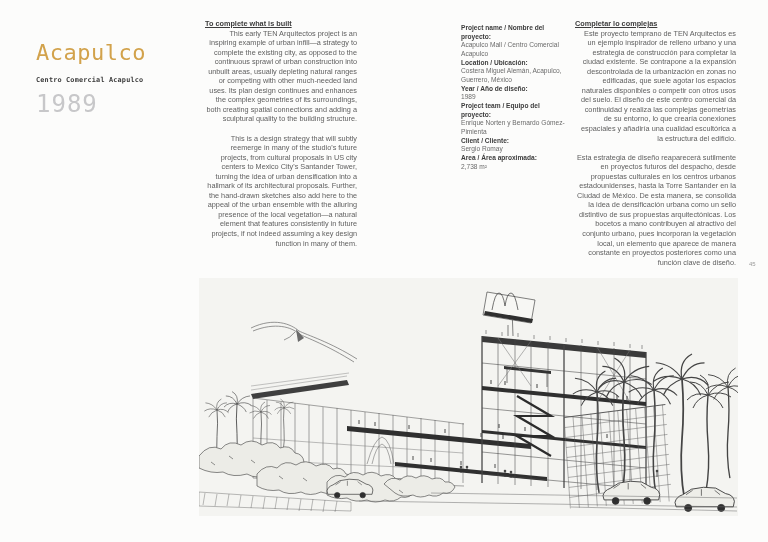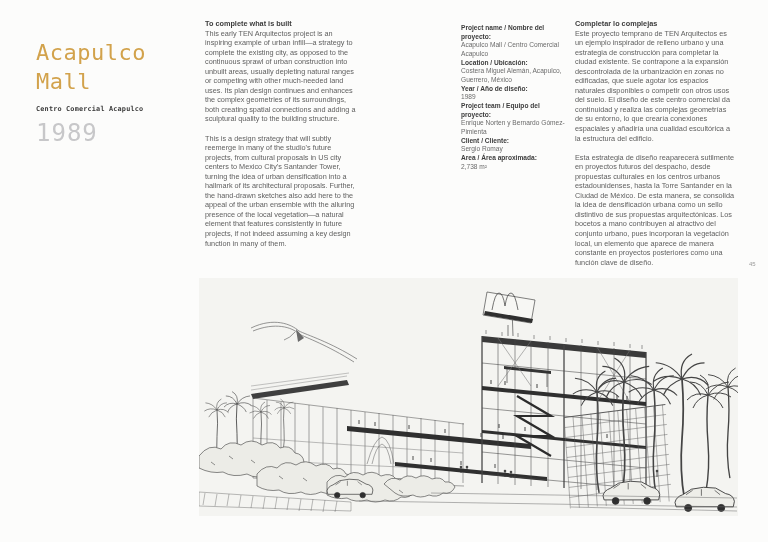--- a/index.html
+++ b/index.html
@@ -23,22 +23,22 @@
     font-family:"DejaVu Sans Mono", monospace;
     font-size:6.8px; font-weight:bold; letter-spacing:.2px;
     color:#3a3a3a; margin-top:9px;
   }
   .proj-year {
     font-family:"DejaVu Sans Mono", monospace;
     font-size:24px; color:#c7c7c9; margin-top:6px; letter-spacing:1px;
   }
   
   .col { position:absolute; top:19px; font-size:7.3px; line-height:9.55px; color:#606060; }
-  .col h3 { font-size:7.3px; line-height:9.55px; font-weight:bold; color:#3c3c3c; }
-  .col p { margin-bottom:9.5px; }
+  .col h3 { font-size:7.3px; line-height:9.55px; font-weight:bold; color:#3c3c3c;text-decoration:underline; }
+  .col p { margin-bottom:9.5px;text-align:right; }
   .col-en { left:205px; width:152px; }
   .col-es { left:575px; width:161px; }
   
   .col-meta { position:absolute; left:461px; top:24px; width:110px; font-size:6.6px; line-height:8.5px; }
   .meta-item .lbl { font-weight:bold; color:#3c3c3c; }
   .meta-item .val { color:#6b6b6b; margin-bottom:.5px; }
   
   .page-number { position:absolute; left:749px; top:261px; font-size:6px; color:#9a9a9a; }
   
   .drawing {
@@ -46,21 +46,20 @@
     background:#f4f4f1;
   }
   .drawing svg { display:block; width:100%; height:100%; }
 </style>
 </head>
 <body>
 
 <div class="title-block">
   <div class="proj-title">
     <div>Acapulco</div>
-    <div>Mall</div>
   </div>
   <div class="proj-subtitle">Centro Comercial Acapulco</div>
   <div class="proj-year">1989</div>
 </div>
 
 <div class="col col-en">
   <h3>To complete what is built</h3>
   <p>This early TEN Arquitectos project is an inspiring example of urban infill—a strategy to complete the existing city, as opposed to the continuous sprawl of urban construction into unbuilt areas, usually depleting natural ranges or competing with other much-needed land uses. Its plan design continues and enhances the complex geometries of its surroundings, both creating spatial connections and adding a sculptural quality to the building structure.</p>
   <p>This is a design strategy that will subtly reemerge in many of the studio's future projects, from cultural proposals in US city centers to Mexico City's Santander Tower, turning the idea of urban densification into a hallmark of its architectural proposals. Further, the hand-drawn sketches also add here to the appeal of the urban ensemble with the alluring presence of the local vegetation—a natural element that features consistently in future projects, if not indeed assuming a key design function in many of them.</p>
 </div>

